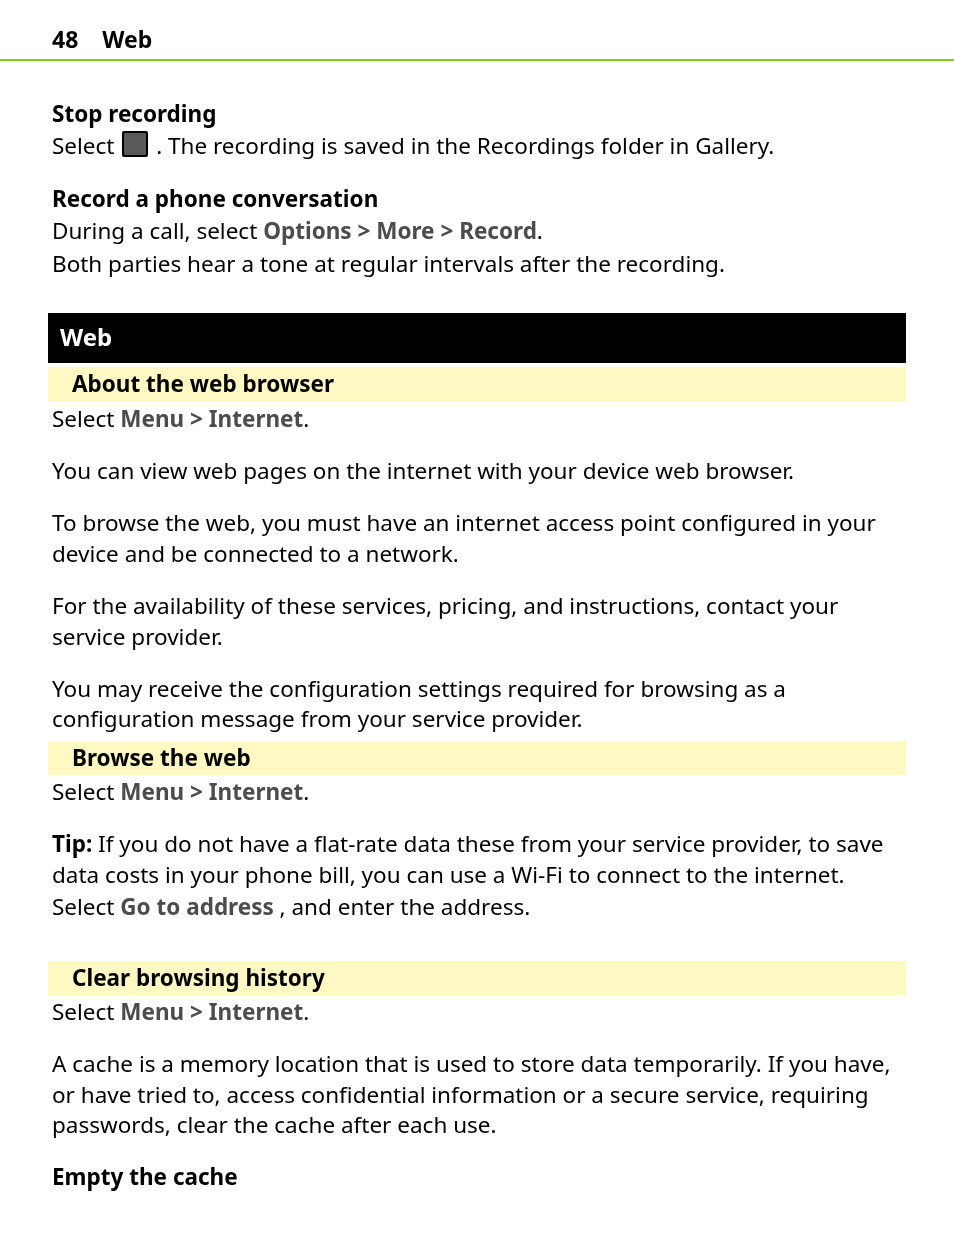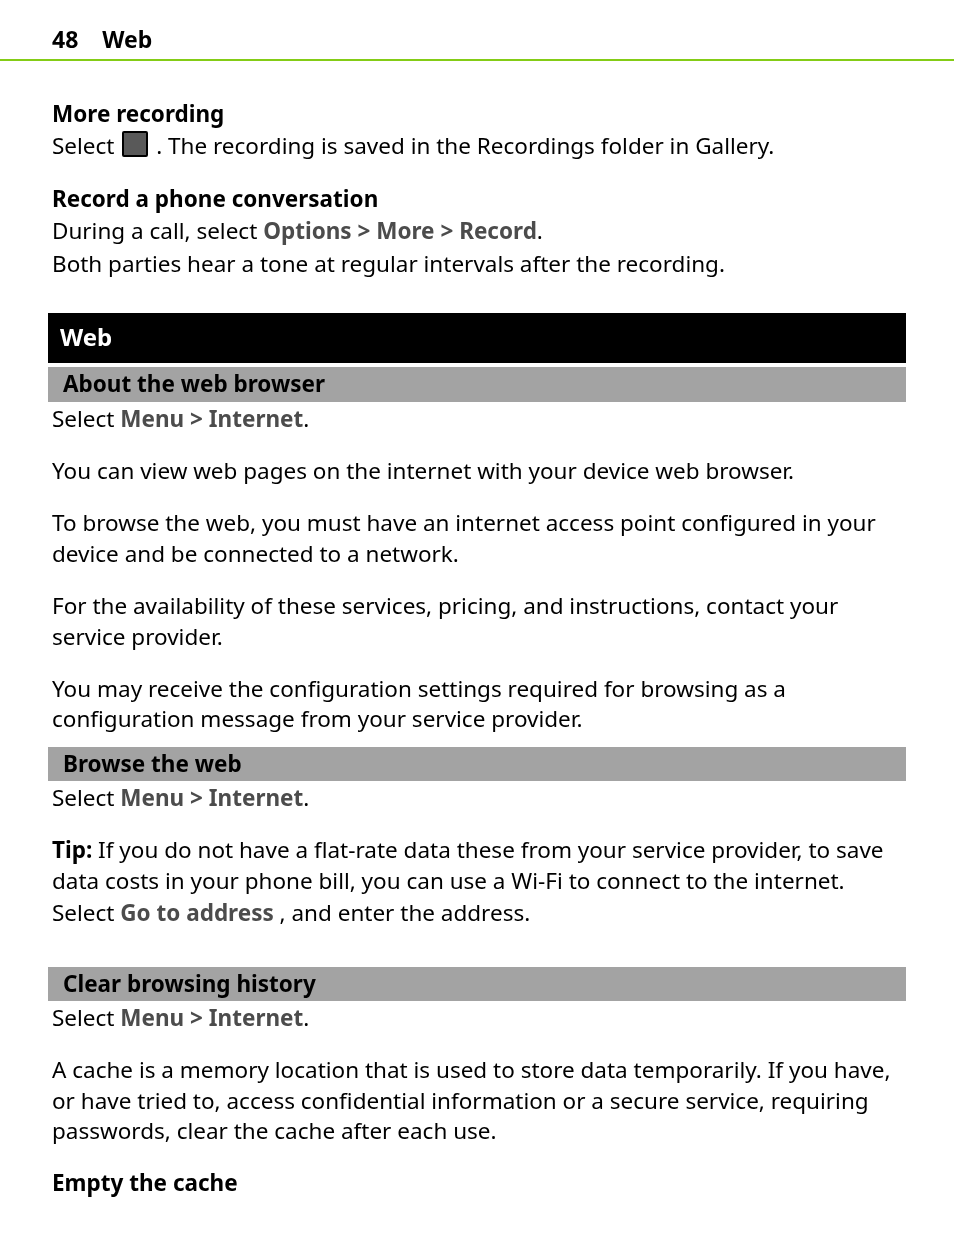--- a/index.html
+++ b/index.html
@@ -34,26 +34,26 @@
   }
   .black-bar {
     background: #000;
     color: #fff;
     font-weight: 700;
     font-size: 24px;
     padding: 8px 12px 10px 12px;
     margin-top: 34px;
   }
   .grey-bar {
-    background: #a3a3a3;
+    background: #fef9c3;
     font-weight: 700;
-    padding: 2px 8px 2px 15px;
+    padding: 2px 8px 2px 24px;
     margin-top: 4px;
   }
-  .grey-bar.later { margin-top: 12px; }
+  .grey-bar.later { margin-top: 6px; }
   .para {
     margin-top: 2px;
   }
   .spaced { margin-top: 22px; }
   .b { font-weight: 700; }
   .g { font-weight: 700; color: #4c4c4c; }
   .chev { font-weight: 700; color: #4c4c4c; }
   .stop-icon {
     display: inline-block;
     width: 22px;
@@ -75,21 +75,21 @@
 
 <div class="page">
 
   <div class="running-head">
     <span class="pgno">48</span>
     <span>Web</span>
   </div>
 
   <div class="body-col" id="doc-below-head">
 
-    <div class="sec-head">More recording</div>
+    <div class="sec-head">Stop recording</div>
     <div class="para">
       <span>Select </span>
       <span class="stop-icon"></span>
       <span>. The recording is saved in the Recordings folder in Gallery.</span>
     </div>
 
     <div class="sec-head spaced">Record a phone conversation</div>
     <div class="para">
       <span>During a call, select </span>
       <span class="g">Options</span>

